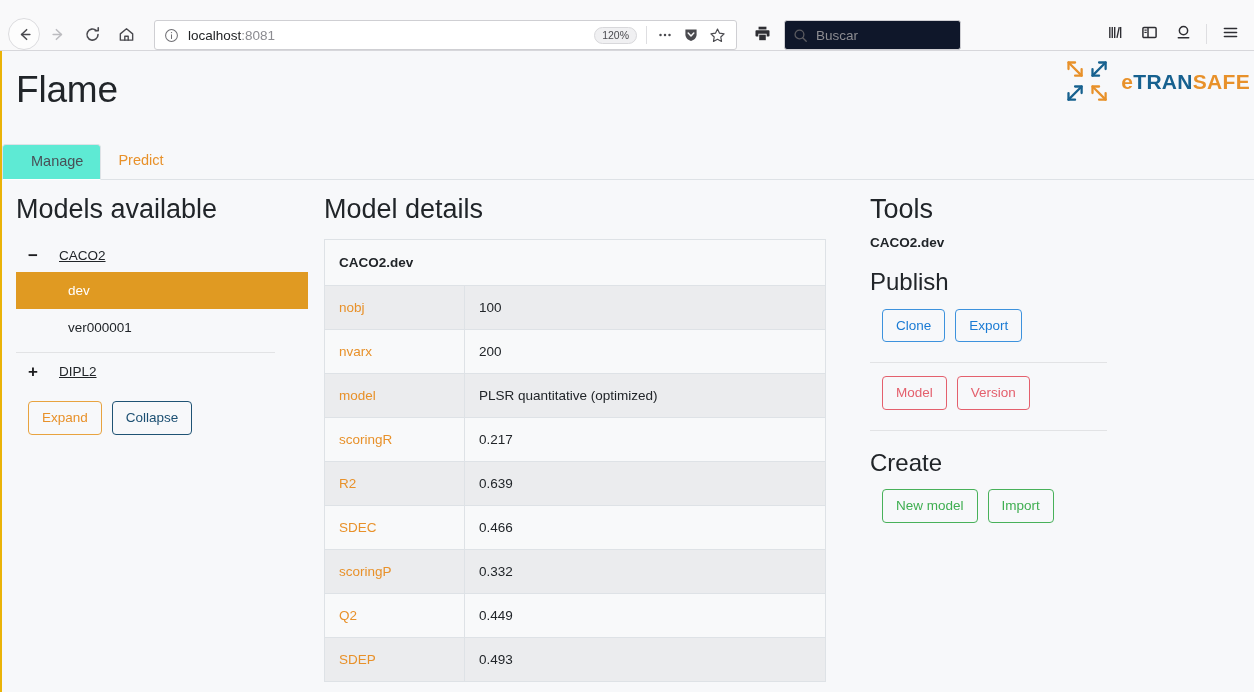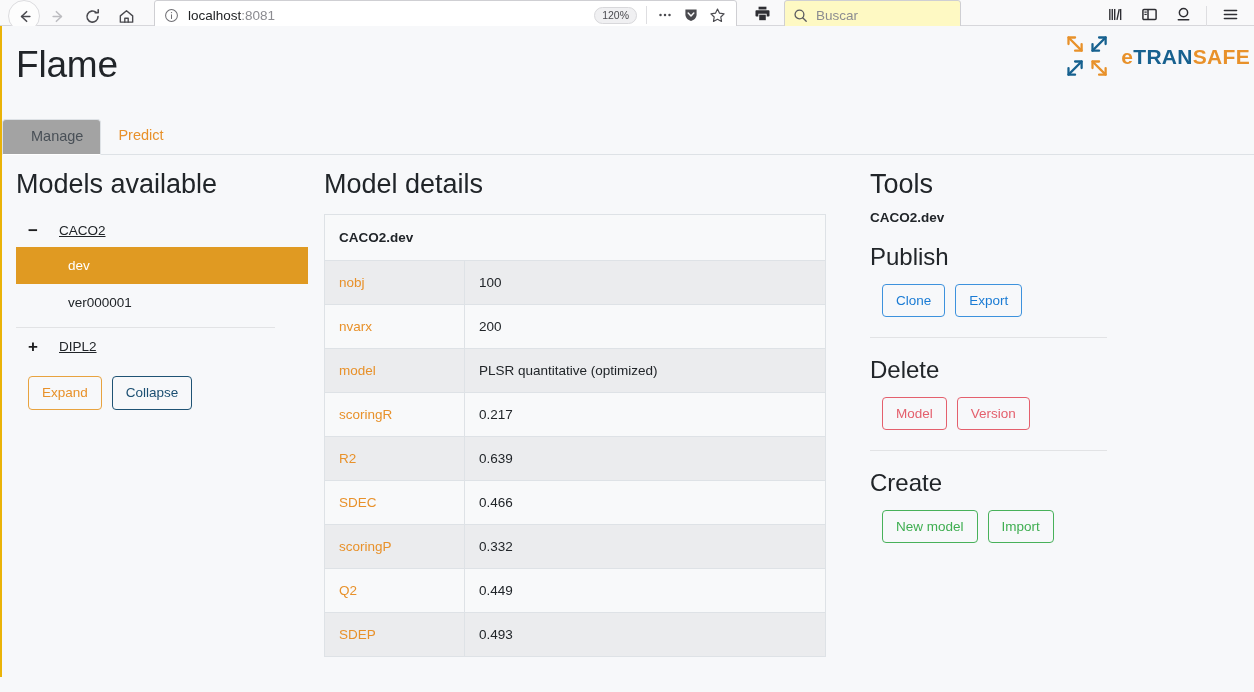--- a/index.html
+++ b/index.html
@@ -6,25 +6,25 @@
   html, body {
     margin: 0; padding: 0;
     width: 1254px; height: 692px;
     overflow: hidden;
     font-family: "Liberation Sans", sans-serif;
     background: #f7f8fa;
   }
 
   
   .browser-chrome {
-    height: 26px;
+    height: 51px;
     background: #f9f9fa;
     border-bottom: 1px solid #d7d7db;
     display: flex;
-    align-items: flex-start;
+    align-items: flex-end;
     padding: 0 8px;
     position: relative;
   }
   .nav-btns { display: flex; align-items: center; gap: 2px; }
   .nav-btn {
     width: 32px; height: 32px;
     display: flex; align-items: center; justify-content: center;
     border-radius: 50%;
     color: #4a4a4f;
   }
@@ -53,21 +53,21 @@
   }
   .url-sep { width: 1px; height: 18px; background: #dedee1; margin: 0 5px; }
   .url-icon-btn { width: 26px; height: 26px; display: flex; align-items: center; justify-content: center; color: #4a4a4f; }
 
   .print-btn { margin-left: 10px; width: 30px; height: 30px; display: flex; align-items: center; justify-content: center; color: #2e2e33; }
 
   .searchbar {
     margin-left: 7px;
     flex: 0 0 177px;
     height: 30px;
-    background: #fef9c3;
+    background: #0f172a;
     border: 1px solid #cfcfd3;
     border-radius: 3px;
     display: flex; align-items: center;
     padding: 0 8px;
   }
   .search-icon { color: #5b5b60; display: flex; align-items: center; margin-right: 8px; }
   .search-placeholder { font-size: 13.5px; color: #8c8c91; }
 
   .chrome-right { margin-left: auto; display: flex; align-items: center; gap: 2px; }
   .chrome-icon-btn { width: 32px; height: 32px; display: flex; align-items: center; justify-content: center; color: #2e2e33; }
@@ -127,21 +127,21 @@
   .tab {
     font-size: 14.5px;
     padding: 8px 17px 8px;
     line-height: 1.2;
     height: 36px;
     display: flex;
     align-items: center;
   }
   .tab.active {
     color: #495057;
-    background: #a3a3a3;
+    background: #5eead4;
     border: 1px solid #dee2e6;
     border-bottom: 1px solid #ffffff;
     border-radius: 4px 4px 0 0;
     margin-bottom: -1px;
     padding-left: 28px;
   }
   .tab.inactive { color: #e8912a; }
 
   
   .columns {
@@ -528,21 +528,20 @@
       <div class="section-heading">Tools</div>
       <div class="tools-subtitle">CACO2.dev</div>
 
       <div class="tools-group-title">Publish</div>
       <div class="btn-row">
         <button class="btn btn-blue">Clone</button>
         <button class="btn btn-blue">Export</button>
       </div>
       <div class="tools-divider"></div>
 
-      <div class="tools-group-title">Delete</div>
       <div class="btn-row">
         <button class="btn btn-red">Model</button>
         <button class="btn btn-red">Version</button>
       </div>
       <div class="tools-divider"></div>
 
       <div class="tools-group-title">Create</div>
       <div class="btn-row">
         <button class="btn btn-green">New model</button>
         <button class="btn btn-green">Import</button>

